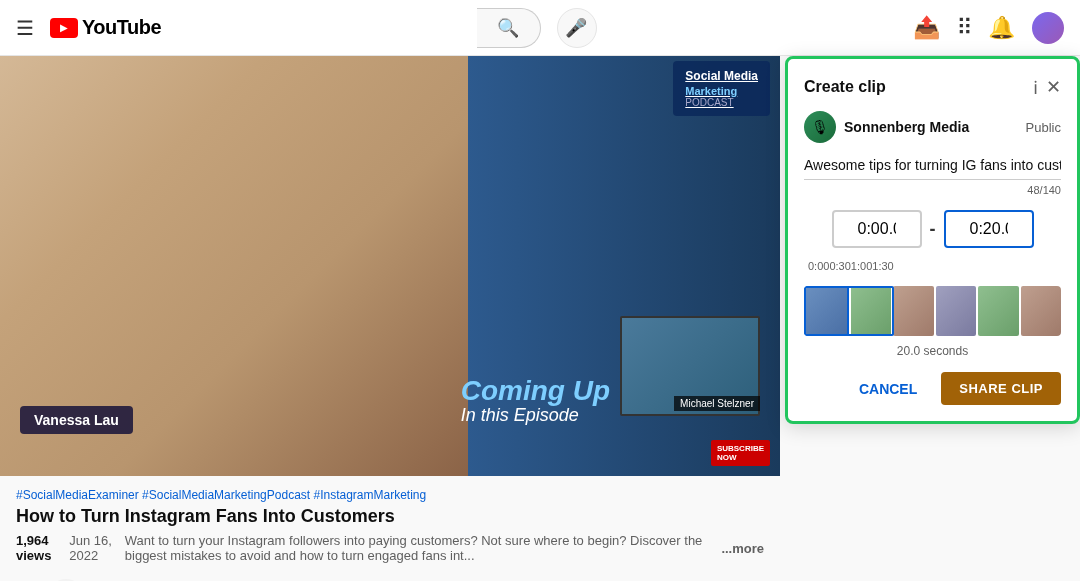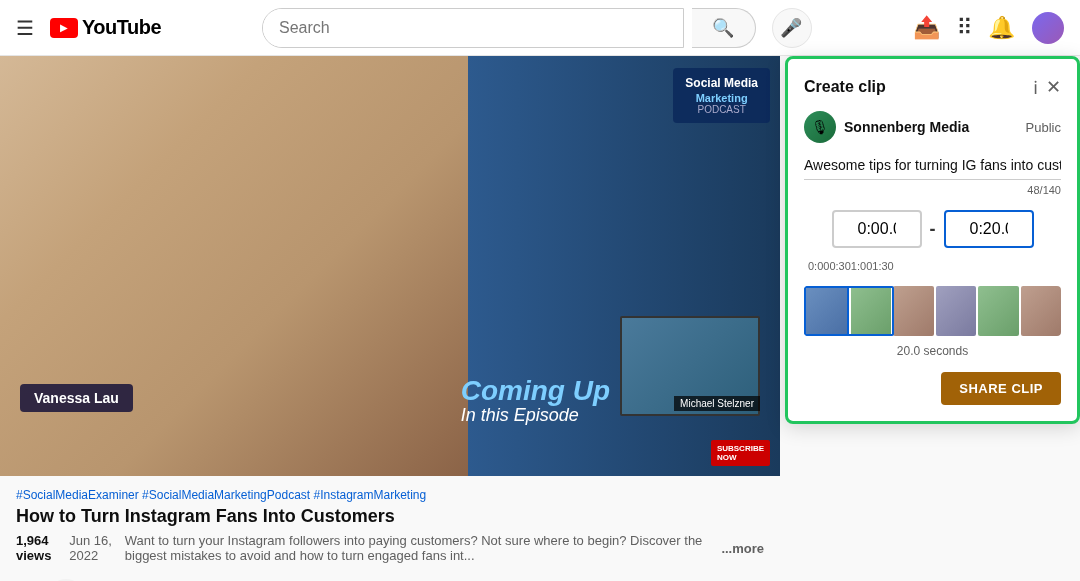--- a/index.html
+++ b/index.html
@@ -35,28 +35,28 @@
     .main { display: flex; height: calc(581px - 56px); }
     .left-panel { flex: 1; overflow-y: auto; padding: 0; }
     .right-panel { width: 300px; min-width: 300px; background: #f9f9f9; overflow-y: auto; }
     .video-player { width: 100%; height: 420px; background: #000; position: relative; overflow: hidden; }
 
     
     .video-content { position: absolute; inset: 0; background: linear-gradient(to right, #c8a882 0%, #b8956e 50%, #2d5a8e 60%, #1a3a5c 100%); }
     .video-left-area { position: absolute; left: 0; top: 0; width: 60%; height: 100%; background: linear-gradient(135deg, #d4b896 0%, #c4a27a 30%, #b8956e 60%, #8b6347 100%); }
 
     
-    .name-badge { position: absolute; bottom: 64px; left: 20px; background: rgba(0,0,50,0.75); color: white; padding: 6px 14px; border-radius: 4px; font-size: 14px; font-weight: 600; }
+    .name-badge { position: absolute; bottom: 42px; left: 20px; background: rgba(0,0,50,0.75); color: white; padding: 6px 14px; border-radius: 4px; font-size: 14px; font-weight: 600; }
 
     
     .guest-thumb { position: absolute; bottom: 60px; right: 20px; width: 140px; height: 100px; background: #5a7a5a; border: 2px solid #333; border-radius: 2px; overflow: hidden; }
     .guest-name { position: absolute; bottom: 65px; right: 20px; background: rgba(0,0,0,0.7); color: white; font-size: 10px; padding: 2px 6px; z-index: 5; }
 
     
-    .top-right-overlay { position: absolute; top: 12px; right: 10px; background: rgba(10,40,90,0.85); color: white; padding: 8px 12px; border-radius: 4px; text-align: center; }
+    .top-right-overlay { position: absolute; top: 5px; right: 10px; background: rgba(10,40,90,0.85); color: white; padding: 8px 12px; border-radius: 4px; text-align: left; text-decoration: underline; }
     .overlay-title { font-size: 12px; font-weight: 700; line-height: 1.3; }
     .overlay-sub { font-size: 11px; font-weight: 600; color: #7ecfff; }
     .overlay-podcast { font-size: 10px; color: #aac; }
 
     
     .coming-up { position: absolute; bottom: 50px; right: 170px; text-align: left; }
     .coming-up-main { color: #7ecfff; font-size: 28px; font-weight: 900; font-style: italic; line-height: 1; }
     .coming-up-sub { color: white; font-size: 18px; font-weight: 400; font-style: italic; }
 
     
@@ -135,23 +135,20 @@
 
 <div class="header">
   <div class="header-left">
     <span class="menu-icon">☰</span>
     <div class="yt-logo">
       <div class="yt-icon"></div>
       <span class="yt-text">YouTube</span>
     </div>
   </div>
   <div class="header-center">
-    <div class="search-bar">
-      <input class="search-input" type="text" placeholder="Search" style="">
-    </div>
     <button class="search-btn">
       <span>🔍</span>
     </button>
     <button class="mic-btn">
       <span>🎤</span>
     </button>
   </div>
   <div class="header-right">
     <span class="header-icon">📤</span>
     <span class="header-icon">⠿</span>
@@ -275,15 +272,16 @@
       <div class="timeline-thumb">
         <div class="thumb-inner" style="background:linear-gradient(135deg,#bf9f8f,#9f7a6a)"></div>
       </div>
       <div class="timeline-selection"></div>
     </div>
   </div>
 
   <div class="clip-duration">20.0 seconds</div>
 
   <div class="clip-actions">
+    <button class="cancel-btn">CANCEL</button>
     <button class="share-clip-btn">SHARE CLIP</button>
   </div>
 </div>
 
 </body></html>

